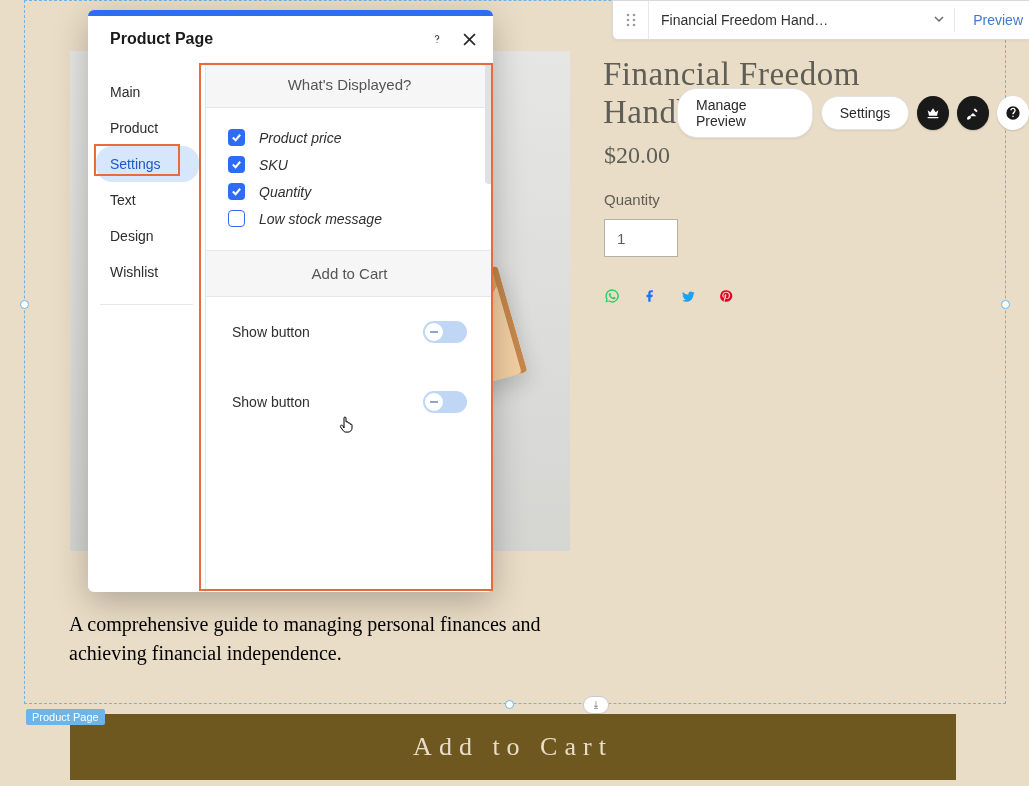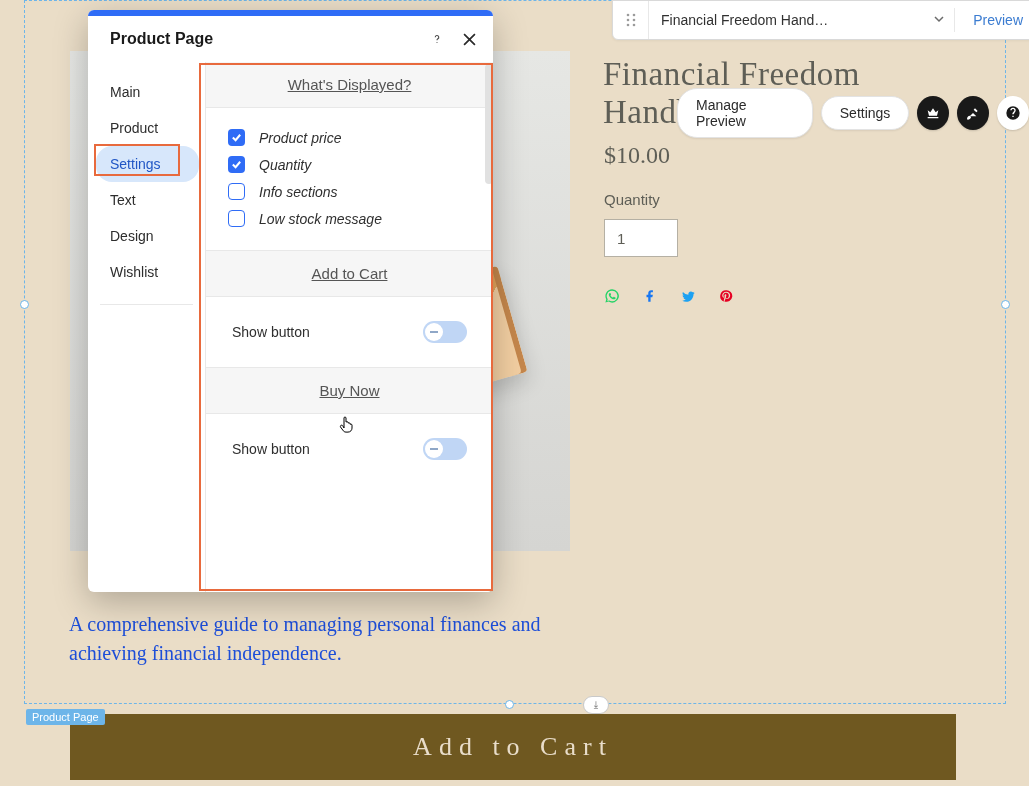--- a/index.html
+++ b/index.html
@@ -115,21 +115,21 @@
   display: flex; gap: 20px; align-items: center;
 }
 .share-row span { width: 18px; height: 18px; display: flex; align-items:center; justify-content:center; }
 
 .description {
   position: absolute;
   left: 69px; top: 610px;
   width: 510px;
   font-size: 20px;
   line-height: 1.45;
-  color: #1d4ed8;
+  color: #000000;
   font-family: Georgia, serif;
 }
 
 .add-to-cart-btn {
   position: absolute;
   left: 70px; top: 714px;
   width: 886px; height: 66px;
   background: #6f5820;
   color: #e9ddca;
   display: flex; align-items: center; justify-content: center;
@@ -280,21 +280,20 @@
   background:#e1e1e1;
   border-radius:4px;
 }
 .section-head {
   background:#f6f6f6;
   border-bottom:1px solid #e8e8e8;
   text-align:center;
   color:#555;
   font-size:15px;
   padding: 14px 0;
-  text-decoration: underline;
 }
 .section-head.bt { border-top:1px solid #e8e8e8; }
 .check-list {
   padding: 16px 10px 18px 22px;
   font-style: italic;
 }
 .check-row {
   display:flex; align-items:center; gap:14px;
   padding: 5px 0;
   font-size:14px;
@@ -344,21 +343,21 @@
 </head>
 <body>
 
 <div class="canvas">
 
   <div class="product-image">
     <div class="book"></div>
   </div>
 
   <div class="product-title">Financial Freedom Handbook</div>
-  <div class="product-price">$10.00</div>
+  <div class="product-price">$20.00</div>
   <div class="qty-label">Quantity</div>
   <div class="qty-box">1</div>
 
   <div class="share-row">
     <span>
       <svg width="16" height="16" viewBox="0 0 24 24" fill="#25D366">
           <path d="M12 2a10 10 0 0 0-8.6 15l-1.3 4.7 4.8-1.3A10 10 0 1 0 12 2zm0 18a8 8 0 0 1-4.1-1.1l-.3-.2-2.8.7.8-2.7-.2-.3A8 8 0 1 1 12 20zm4.4-5.9c-.2-.1-1.4-.7-1.6-.8s-.4-.1-.5.1-.6.8-.7.9-.3.2-.5.1a6.5 6.5 0 0 1-3.2-2.8c-.2-.4 0-.5.1-.7l.3-.4c.1-.1.1-.2.2-.4s0-.3 0-.4-.5-1.3-.7-1.7c-.2-.4-.4-.4-.5-.4h-.5a1 1 0 0 0-.7.3 2.8 2.8 0 0 0-.9 2.1 4.9 4.9 0 0 0 1 2.6 11.2 11.2 0 0 0 4.3 3.8c.6.3 1.1.4 1.5.5a3.6 3.6 0 0 0 1.6.1 2.6 2.6 0 0 0 1.7-1.2 2.1 2.1 0 0 0 .1-1.2c0-.1-.2-.2-.4-.3z"></path>
         </svg>
     </span>
     <span>
@@ -466,52 +465,55 @@
 
           <div class="check-row">
             <span class="cbox on">
               <svg width="11" height="11" viewBox="0 0 12 12" fill="none" stroke="#fff" stroke-width="2.2">
                   <path d="M2 6l3 3 5-6"></path>
                 </svg>
             </span>
             <span>Product price</span>
           </div>
 
+          <div class="check-row">
+            <span class="cbox on">
+              <svg width="11" height="11" viewBox="0 0 12 12" fill="none" stroke="#fff" stroke-width="2.2">
+                  <path d="M2 6l3 3 5-6"></path>
+                </svg>
+            </span>
+            <span>SKU</span>
+          </div>
 
           <div class="check-row">
             <span class="cbox on">
               <svg width="11" height="11" viewBox="0 0 12 12" fill="none" stroke="#fff" stroke-width="2.2">
                   <path d="M2 6l3 3 5-6"></path>
                 </svg>
             </span>
             <span>Quantity</span>
           </div>
 
 
-          <div class="check-row">
-            <span class="cbox off"></span>
-            <span>Info sections</span>
-          </div>
 
           <div class="check-row">
             <span class="cbox off"></span>
             <span>Low stock message</span>
           </div>
 
         </div>
 
         <div class="section-head bt">Add to Cart</div>
         <div class="toggle-row">
           <span>Show button</span>
           <div class="toggle">
               <div class="knob"></div>
             </div>
         </div>
 
-        <div class="section-head bt">Buy Now</div>
         <div class="toggle-row">
           <span>Show button</span>
           <div class="toggle">
               <div class="knob"></div>
             </div>
         </div>
 
       </div>
     </div>
   </div>

